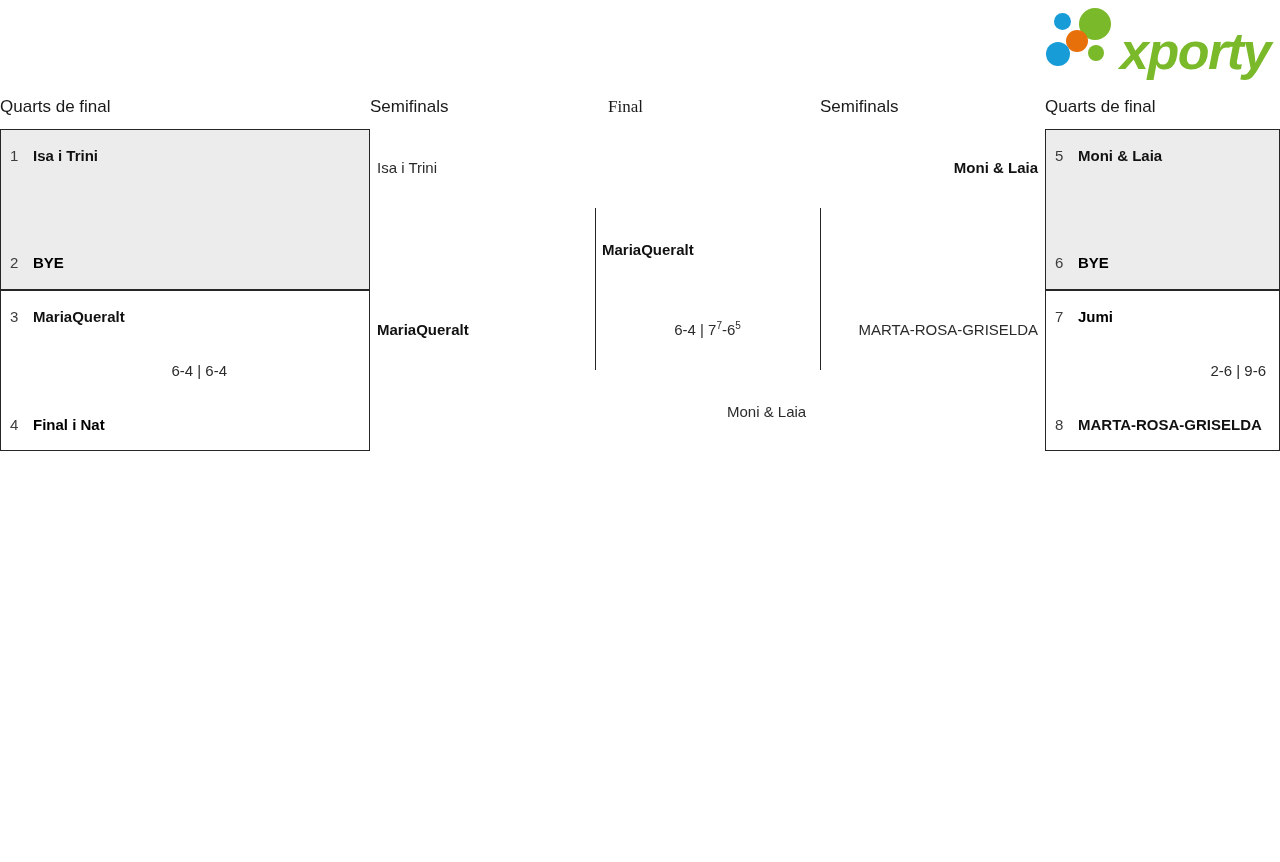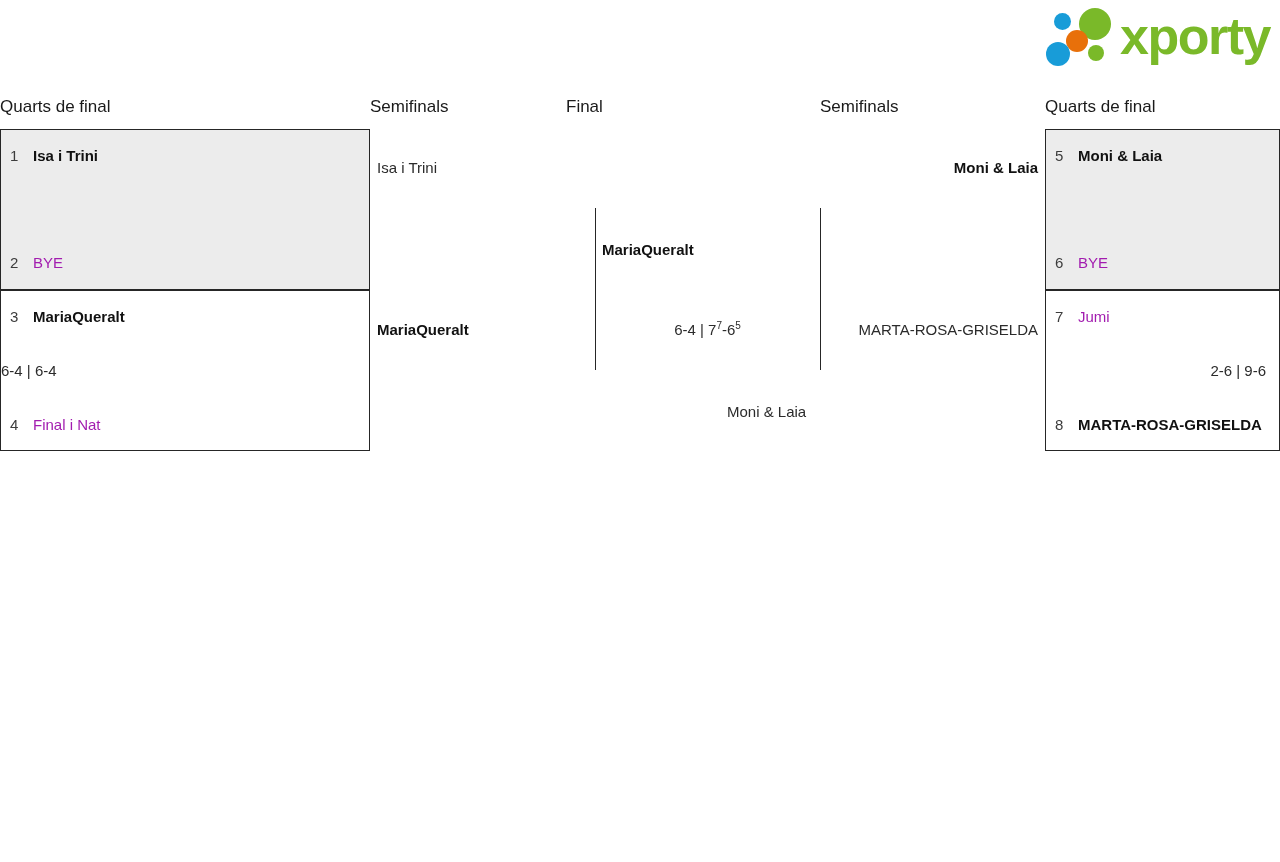--- a/index.html
+++ b/index.html
@@ -16,23 +16,24 @@
   .title-block { position: absolute; left: 0; top: 2px; width: 760px; }
   .title-line {
     font-size: 25px; line-height: 33px; font-weight: 400;
     letter-spacing: -0.2px; color: #141414; white-space: nowrap;
   }
 
   .logo { position: absolute; left: 1046px; top: 4px; width: 232px; height: 64px; }
   .logo-dots { position: absolute; left: 0; top: 2px; width: 76px; height: 60px; }
   .dot { position: absolute; border-radius: 50%; }
   .logo-word {
-    position: absolute; left: 74px; top: 3px;
+    position: absolute; left: 74px; top: 18px;
     font-size: 52px; line-height: 58px; font-weight: 700;
     letter-spacing: -1.5px;
+    font-style: italic;
   }
 
   
   .round-head {
     position: absolute; top: 95px;
     font-size: 17px; line-height: 24px; font-weight: 400;
     color: #1a1a1a; text-align: left; white-space: nowrap;
   }
 
   
@@ -44,21 +45,21 @@
     position: absolute; left: 0; right: 0;
     display: flex; align-items: center;
     font-size: 15px; line-height: 20px; white-space: nowrap;
   }
   .slot.left  { padding-left: 9px;  justify-content: flex-start; }
   .seed {
     display: inline-block; min-width: 14px;
     color: #3c3c3c; font-weight: 400; font-size: 15px;
   }
   .seed.left  { margin-right: 9px; }
-  .pname { font-weight: 400; color: #a21caf; }
+  .pname { font-weight: 700; color: #000000; }
   .pname.win { font-weight: 700; color: #111111; }
 
   .score {
     position: absolute;
     font-size: 15px; line-height: 20px; color: #2b2b2b; white-space: nowrap;
   }
   .score.center { left: 0; right: 0; text-align: center; }
   .score.rightal { right: 9px; text-align: right; }
   .score sup { font-size: 10px; vertical-align: super; line-height: 0; }
 
@@ -84,41 +85,41 @@
       <div class="dot" style="left:33px; top:2px; width:32px; height:32px; background:#7ab929;"></div>
       <div class="dot" style="left:20px; top:24px; width:22px; height:22px; background:#e8700a;"></div>
       <div class="dot" style="left:0px; top:36px; width:24px; height:24px; background:#189cd8;"></div>
       <div class="dot" style="left:42px; top:39px; width:16px; height:16px; background:#7ab929;"></div>
     </div>
     <div class="logo-word" style="color:#7ab929;">xporty</div>
   </div>
 
   <div class="round-head" style="left:0px;   width:370px;">Quarts de final</div>
   <div class="round-head" style="left:370px; width:225px;">Semifinals</div>
-  <div class="round-head" style="left:566px; width:225px;">Final</div>
+  <div class="round-head" style="left:608px; width:225px;font-family:Liberation Serif, serif;">Final</div>
   <div class="round-head" style="left:820px; width:225px;">Semifinals</div>
   <div class="round-head" style="left:1045px; width:235px;">Quarts de final</div>
 
   <div class="box shaded" style="left:0px; top:129px; width:370px; height:161px;">
     <div class="slot left" style="top:16px;">
       <span class="seed left">1</span>
       <span class="pname win">Isa i Trini</span>
     </div>
     <div class="slot left" style="top:123px;">
       <span class="seed left">2</span>
       <span class="pname">BYE</span>
     </div>
   </div>
 
   <div class="box plain" style="left:0px; top:290px; width:370px; height:161px;">
     <div class="slot left" style="top:16px;">
       <span class="seed left">3</span>
       <span class="pname win">MariaQueralt</span>
     </div>
-    <div class="score rightal" style="top:70px; right:auto; left:0; width:226px; text-align:left;">6-4 | 6-4</div>
+    <div class="score rightal" style="top:70px; right:auto; left:0; width:226px; text-align:right;">6-4 | 6-4</div>
     <div class="slot left" style="top:124px;">
       <span class="seed left">4</span>
       <span class="pname">Final i Nat</span>
     </div>
   </div>
 
   <div class="float-label" style="left:377px; top:158px;">Isa i Trini</div>
   <div class="float-label win" style="left:377px; top:320px;">MariaQueralt</div>
 
   <div class="vline" style="left:595px; top:208px; height:162px;"></div>

